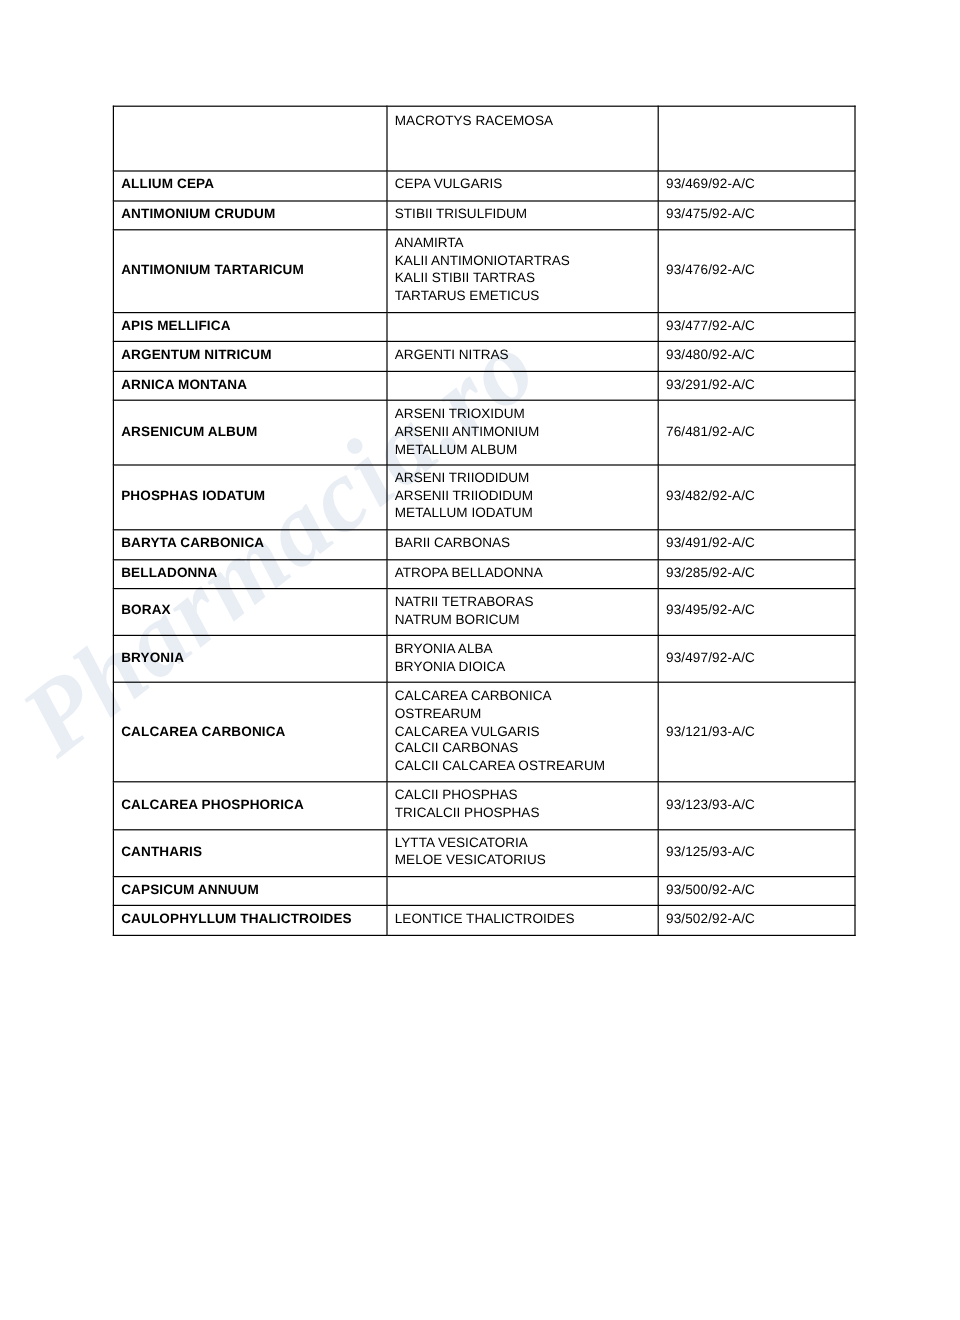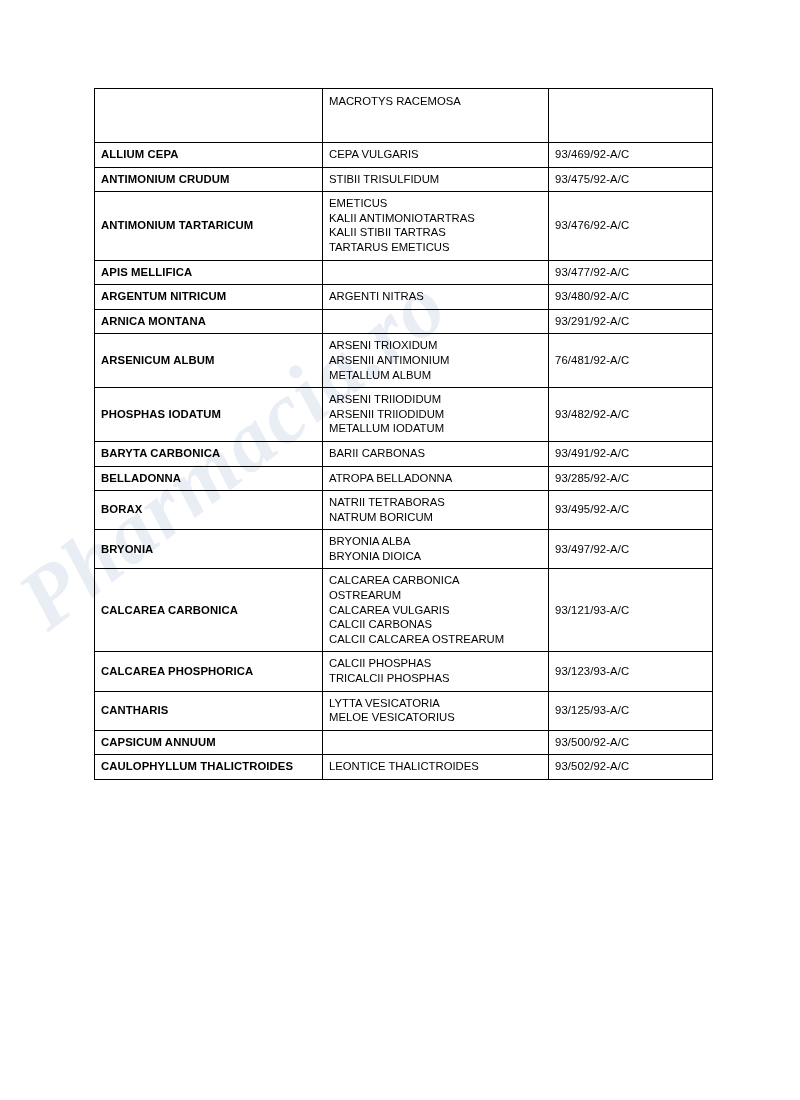--- a/index.html
+++ b/index.html
@@ -106,21 +106,21 @@
           <tr>
             <td class="name">ANTIMONIUM CRUDUM</td>
             <td class="syn">
               <span class="syn-line">STIBII TRISULFIDUM</span>
             </td>
             <td class="code">93/475/92-A/C</td>
           </tr>
           <tr>
             <td class="name">ANTIMONIUM TARTARICUM</td>
             <td class="syn">
-              <span class="syn-line">EMETICUS</span>
+              <span class="syn-line">ANAMIRTA</span>
               <span class="syn-line">KALII ANTIMONIOTARTRAS</span>
               <span class="syn-line">KALII STIBII TARTRAS</span>
               <span class="syn-line">TARTARUS EMETICUS</span>
             </td>
             <td class="code">93/476/92-A/C</td>
           </tr>
           <tr>
             <td class="name">APIS MELLIFICA</td>
             <td class="syn">&nbsp;</td>
             <td class="code">93/477/92-A/C</td>

